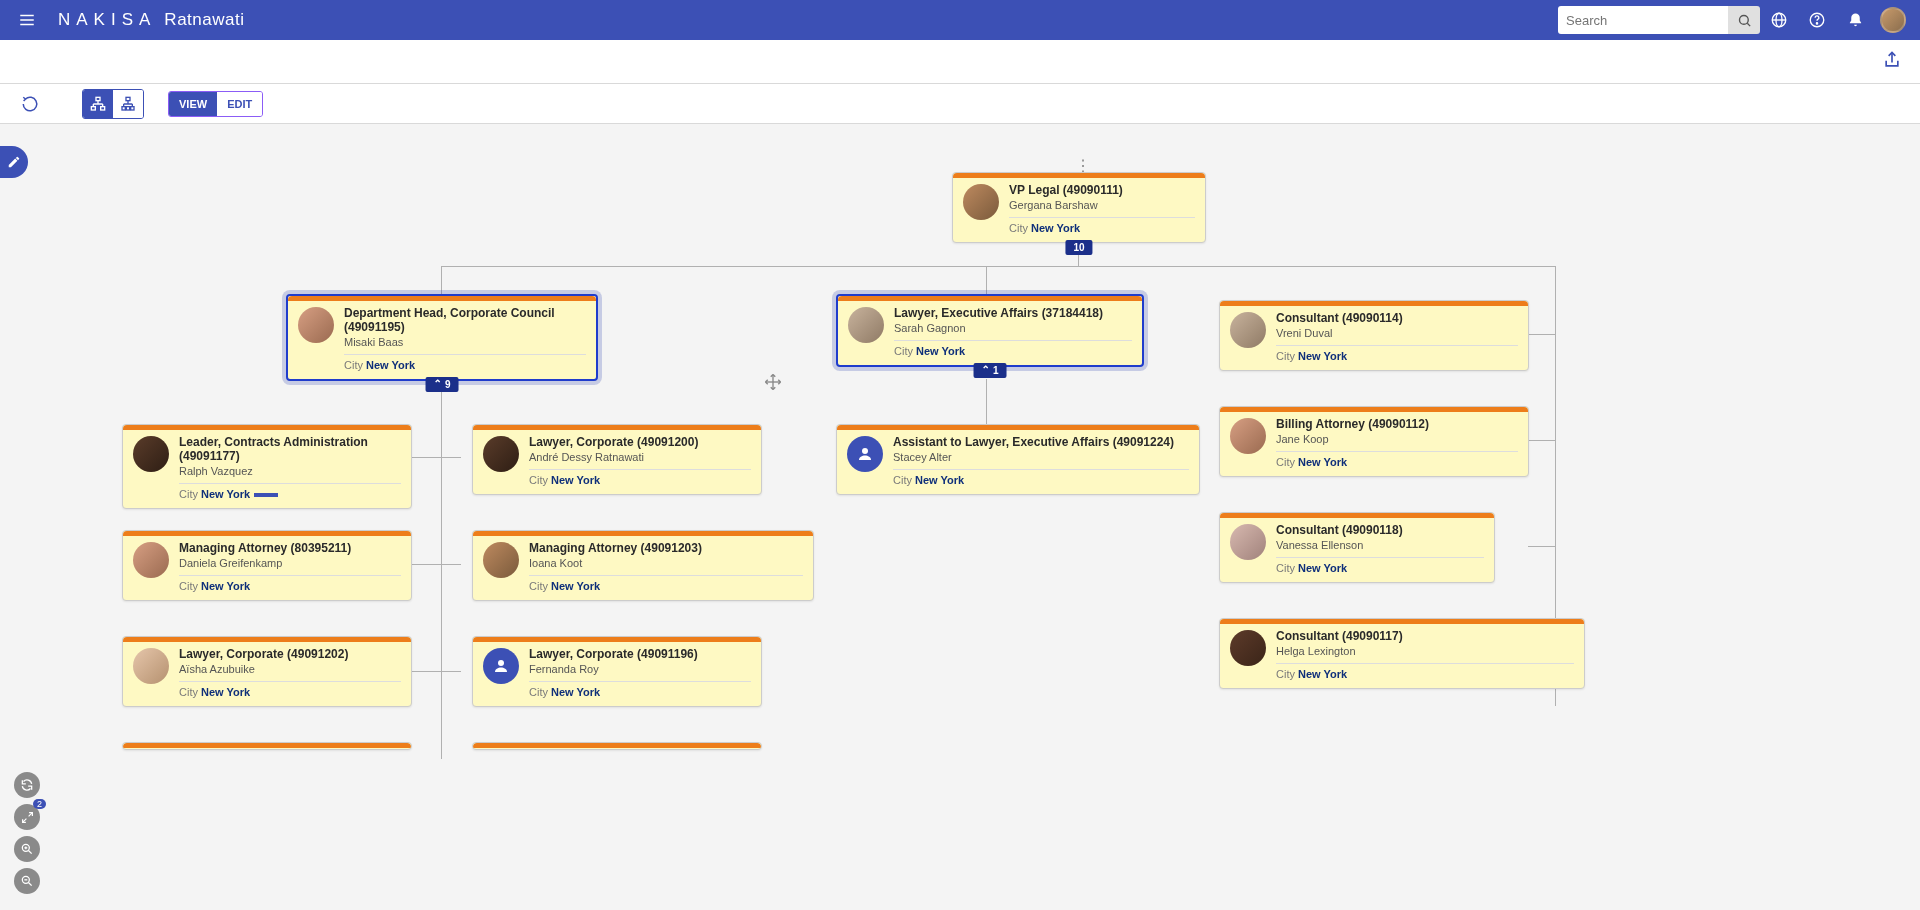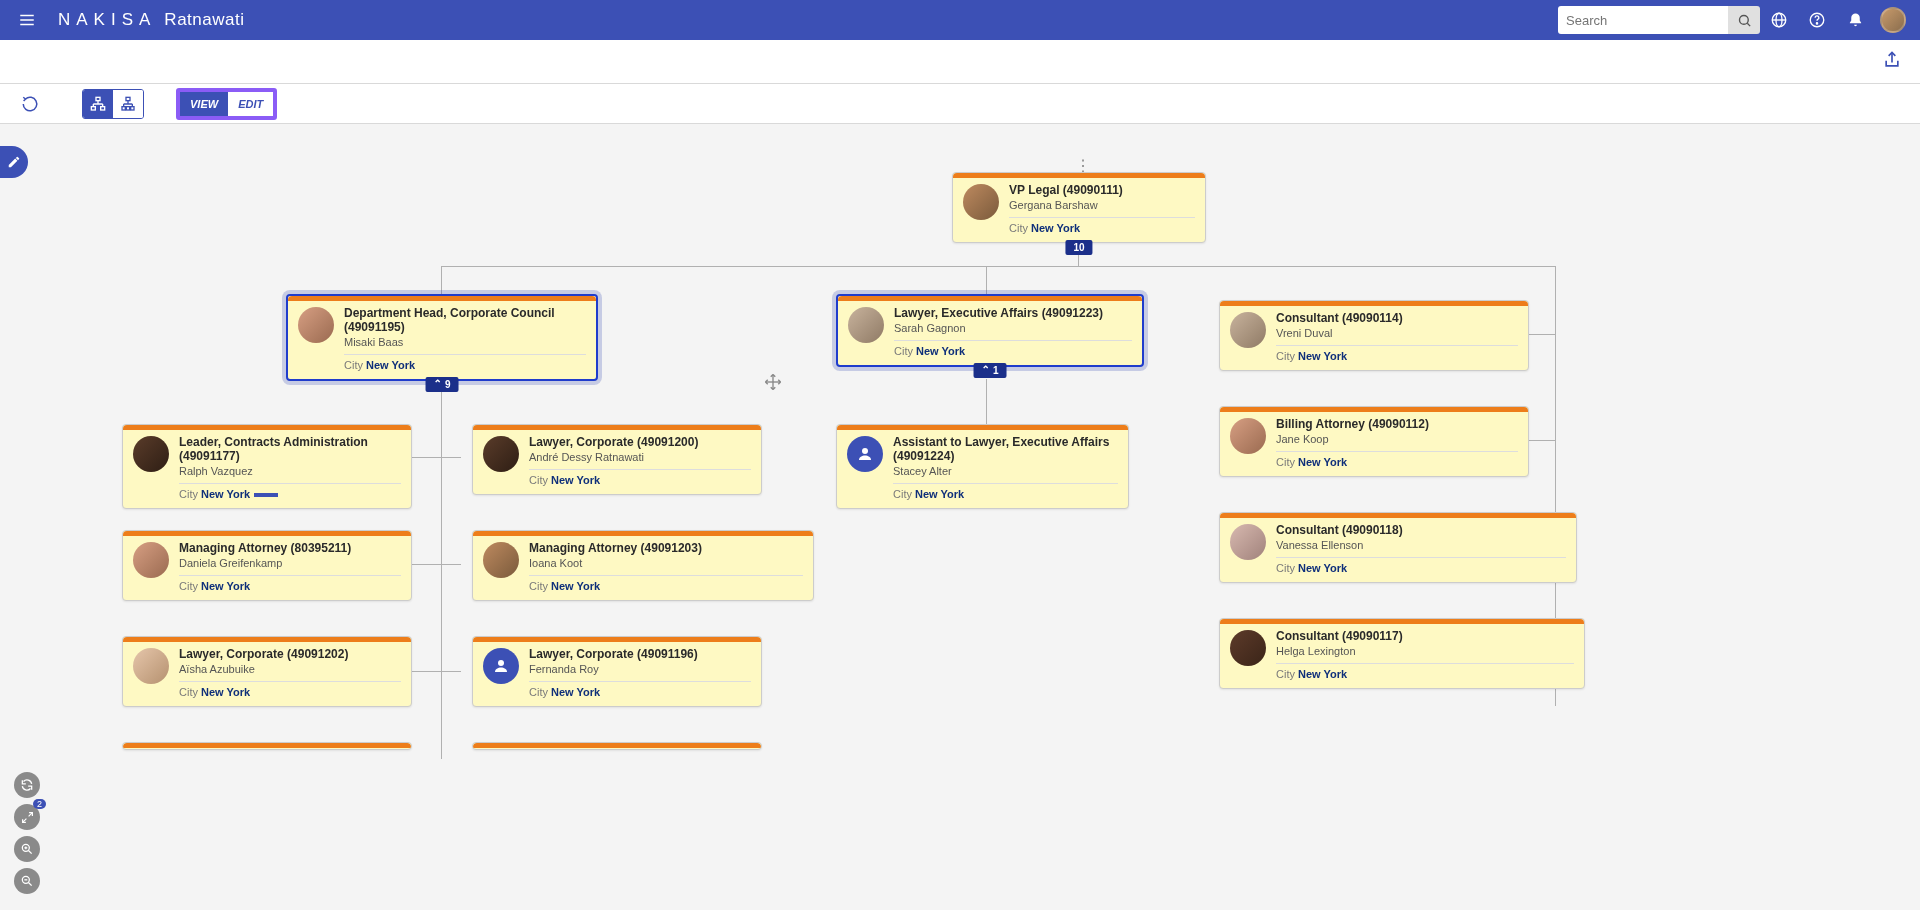--- a/index.html
+++ b/index.html
@@ -23,21 +23,21 @@
   .pagehead .spacer{flex:1;}
   .share-btn{width:24px;height:24px;cursor:pointer;color:#3c50b5;}
 
   
   .toolbar{background:#fff;height:40px;border-bottom:1px solid #d9d9d9;display:flex;align-items:center;padding:0 14px;}
   .refresh-btn{width:32px;height:30px;display:flex;align-items:center;justify-content:center;cursor:pointer;color:#3c50b5;}
   .seggrp{display:flex;border:1px solid #3c50b5;border-radius:3px;overflow:hidden;margin-left:36px;}
   .seggrp .seg{width:30px;height:28px;display:flex;align-items:center;justify-content:center;cursor:pointer;}
   .seggrp .seg.active{background:#3c50b5;color:#fff;}
   .seggrp .seg:not(.active){background:#fff;color:#3c50b5;}
-  .modegrp{display:flex;border:4px solid #8b5cf6;border-radius:3px;overflow:hidden;margin-left:32px;font-size:11px;font-weight:600;font-style:italic;}
+  .modegrp{display:flex;border:1px solid #8b5cf6;border-radius:3px;overflow:hidden;margin-left:24px;font-size:11px;font-weight:600;}
   .modegrp .m{padding:6px 10px;cursor:pointer;}
   .modegrp .m.active{background:#3c50b5;color:#fff;}
   .modegrp .m:not(.active){background:#fff;color:#3c50b5;}
 
   
   .canvas{position:relative;width:100%;height:786px;}
   .edit-tab{position:absolute;left:0;top:22px;width:28px;height:32px;background:#3c50b5;border-radius:0 16px 16px 0;display:flex;align-items:center;justify-content:center;color:#fff;cursor:pointer;}
 
   
   .hline,.vline{position:absolute;background:#b0b0b0;}
@@ -230,21 +230,21 @@
       </div>
       </div>
     <div class="childbadge"><span class="caret">⌃</span><span>9</span></div>
   </div>
 
   <div class="card sel" style="left:836px;top:170px;width:308px;">
     <div class="stripe"></div>
     <div class="body">
         <div class="avatar g4"></div>
       <div class="cardinfo">
-        <div class="title">Lawyer, Executive Affairs (49091223)</div>
+        <div class="title">Lawyer, Executive Affairs (37184418)</div>
         <div class="person">Sarah Gagnon</div>
         <div class="divider"></div>
         <div class="meta"><span>City</span> <b>New York</b></div>
       </div>
       </div>
     <div class="childbadge"><span class="caret">⌃</span><span>1</span></div>
   </div>
 
   <div class="move-cursor" style="left:764px;top:249px;">
     <svg width="18" height="18" viewBox="0 0 24 24" fill="none" stroke="#888" stroke-width="1.8">
@@ -278,21 +278,21 @@
       <div class="body">
         <div class="avatar g2"></div>
         <div class="cardinfo">
           <div class="title">Billing Attorney (49090112)</div>
           <div class="person">Jane Koop</div>
           <div class="divider"></div>
           <div class="meta"><span>City</span> <b>New York</b></div>
         </div>
       </div>
   </div>
-  <div class="card" style="left:1219px;top:388px;width:358px;">
+  <div class="card" style="left:1219px;top:388px;width:276px;">
     <div class="stripe"></div>
       <div class="body">
         <div class="avatar g5"></div>
         <div class="cardinfo">
           <div class="title">Consultant (49090118)</div>
           <div class="person">Vanessa Ellenson</div>
           <div class="divider"></div>
           <div class="meta"><span>City</span> <b>New York</b></div>
         </div>
       </div>
@@ -383,21 +383,21 @@
         </div>
         <div class="cardinfo">
           <div class="title">Lawyer, Corporate (49091196)</div>
           <div class="person">Fernanda Roy</div>
           <div class="divider"></div>
           <div class="meta"><span>City</span> <b>New York</b></div>
         </div>
       </div>
   </div>
 
-  <div class="card" style="left:836px;top:300px;width:293px;">
+  <div class="card" style="left:836px;top:300px;width:364px;">
     <div class="stripe"></div>
       <div class="body">
         <div class="avatar ph">
           <svg width="18" height="18" viewBox="0 0 24 24" fill="#fff">
             <circle cx="12" cy="8" r="4"></circle>
             <path d="M4 20c0-4 4-6 8-6s8 2 8 6"></path>
           </svg>
         </div>
         <div class="cardinfo">
           <div class="title">Assistant to Lawyer, Executive Affairs (49091224)</div>

